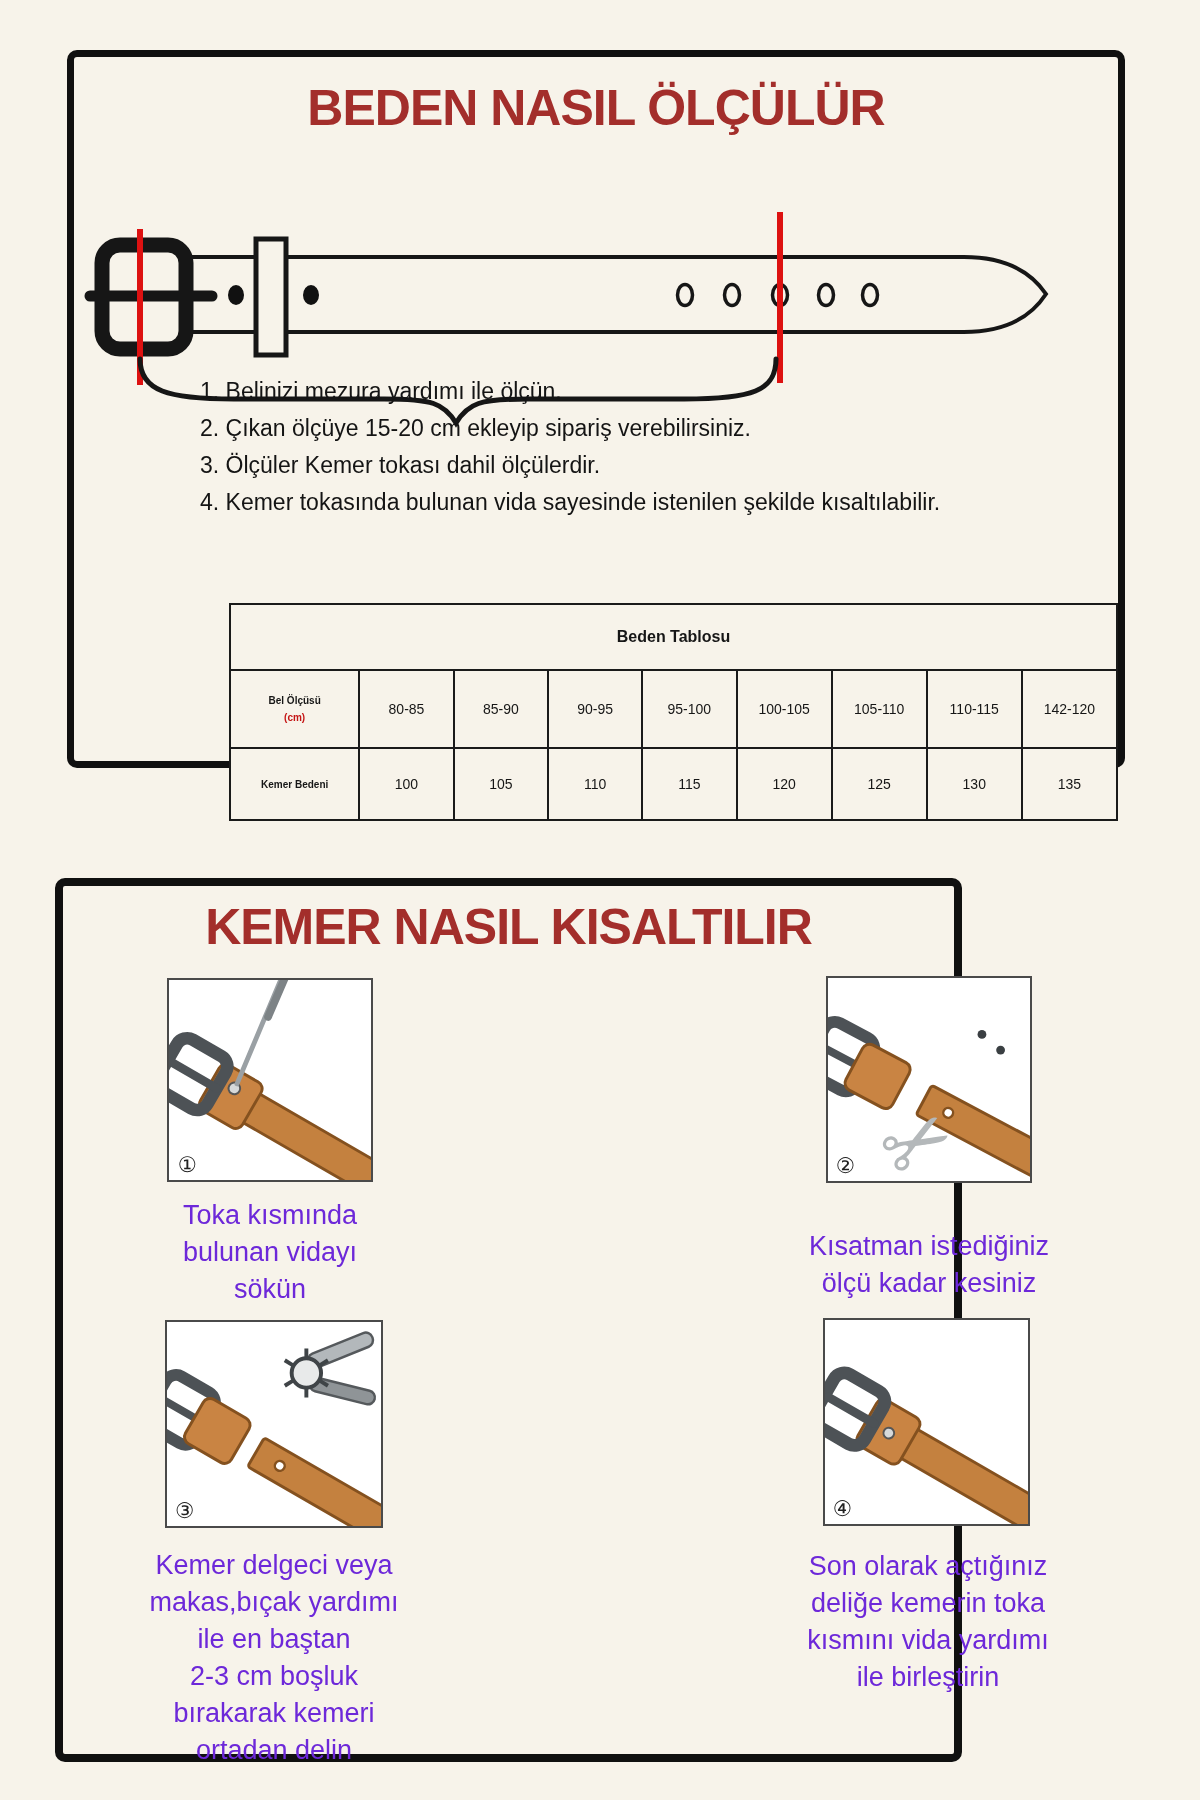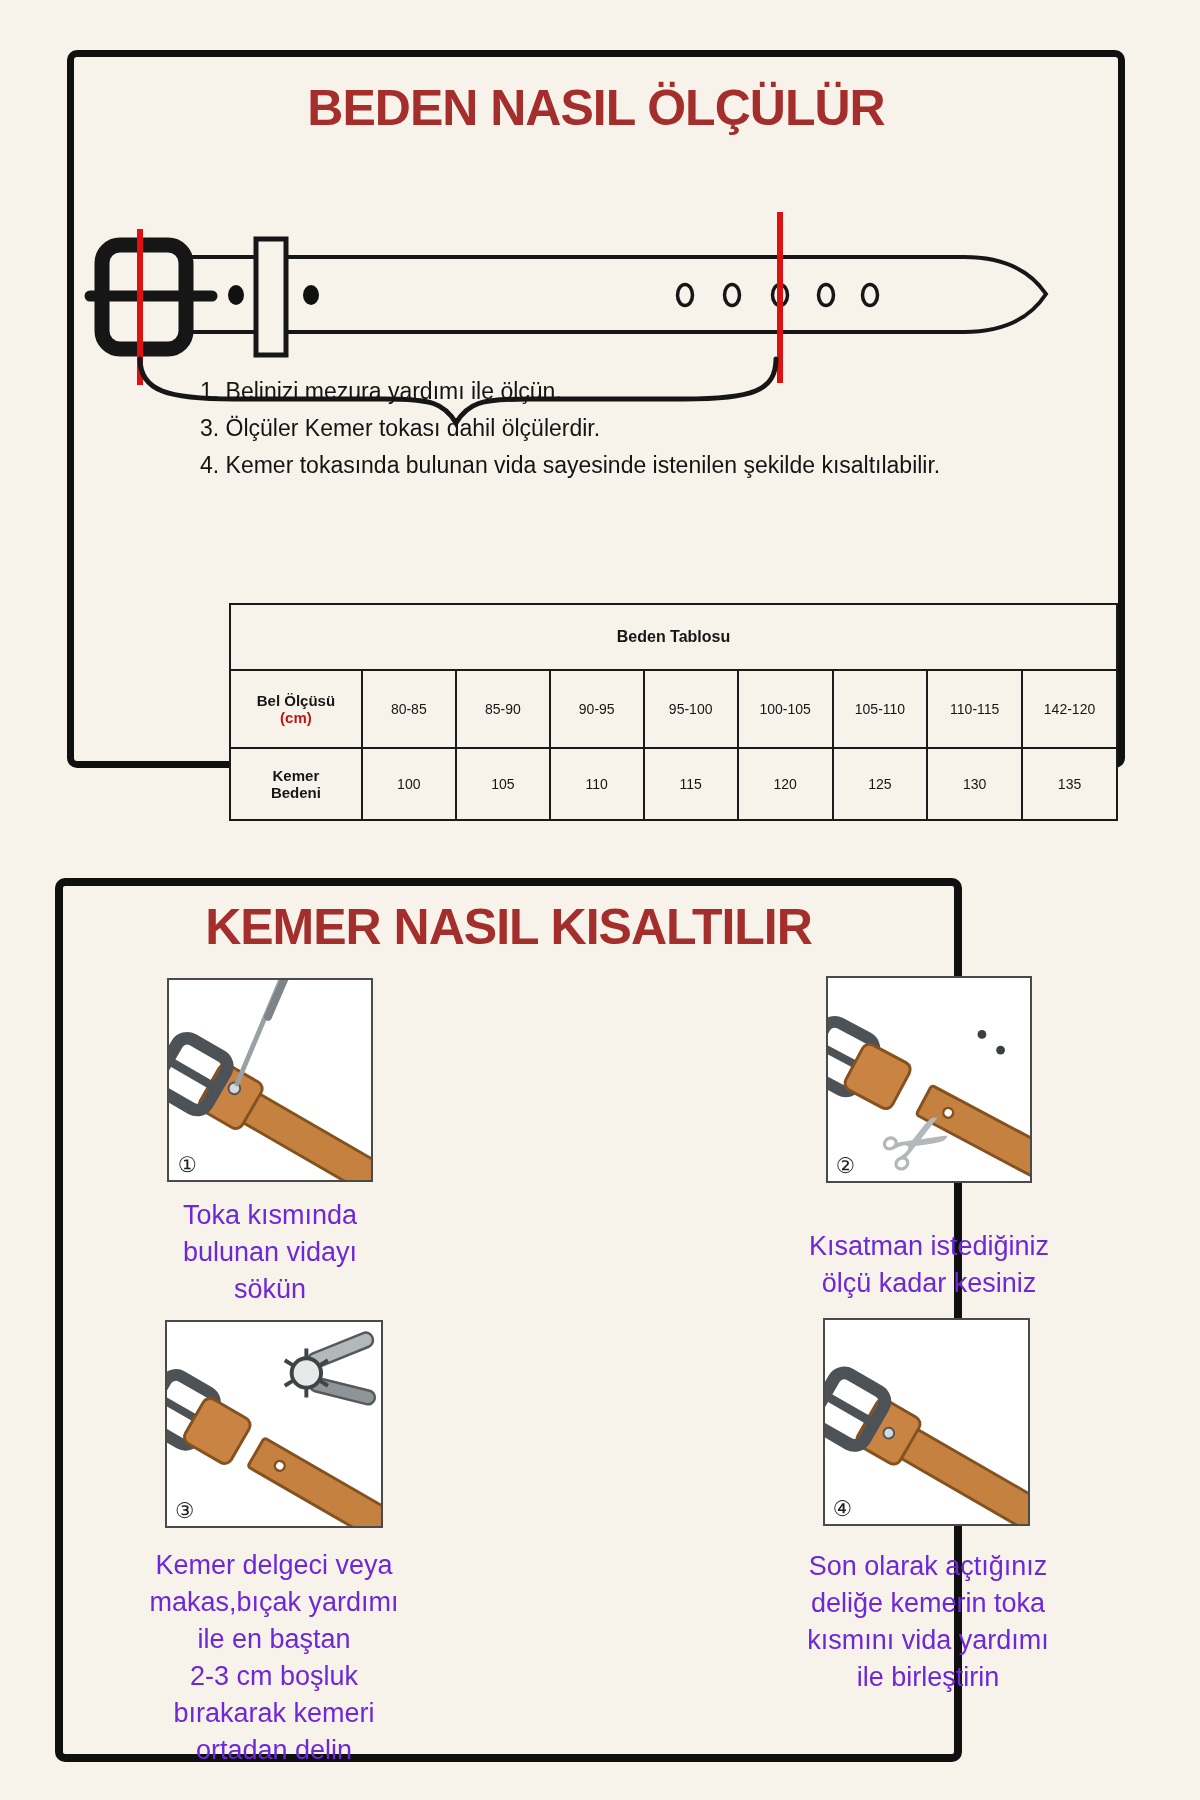--- a/index.html
+++ b/index.html
@@ -44,21 +44,21 @@
     border-collapse:collapse;table-layout:fixed;
     background:#f7f3ea;
   }
   #size-table td{
     border:2px solid #1a1a1a;
     text-align:center;vertical-align:middle;
     padding:16px;
     font-size:14px;
   }
   #size-table .t-head{height:32px;font-size:16px;font-weight:bold;}
-  #size-table .lbl{width:108px;font-weight:bold;font-size:15px;line-height:17px;}
+  #size-table .lbl{width:108px;font-weight:bold;font-size:10px;line-height:17px;}
   #size-table .val{width:68px;}
   .row1 td{height:44px;}
   .row2 td{height:38px;}
   .cm-red{color:#c41414;}
 
   .img-box{
     position:absolute;
     background:#ffffff;
     border:2px solid #4a4a4a;
     box-sizing:border-box;
@@ -98,20 +98,21 @@
     <ellipse cx="786" cy="88" rx="7.5" ry="10.5" fill="none" stroke="#161616" stroke-width="3.5"></ellipse>
 
     <line x1="56" y1="22" x2="56" y2="178" stroke="#dd1111" stroke-width="6"></line>
     <line x1="696" y1="5" x2="696" y2="176" stroke="#dd1111" stroke-width="6"></line>
 
     <path d="M 56 152 C 56 184 84 192 150 192 L 300 192 C 348 192 360 196 372 216 C 384 196 396 192 444 192 L 600 192 C 668 192 692 184 692 152" fill="none" stroke="#161616" stroke-width="5" stroke-linecap="round"></path>
   </svg>
 
   <div id="steps">
     <div class="step-line">1. Belinizi mezura yardımı ile ölçün.</div>
+    <div class="step-line">2. Çıkan ölçüye 15-20 cm ekleyip sipariş verebilirsiniz.</div>
     <div class="step-line">3. Ölçüler Kemer tokası dahil ölçülerdir.</div>
     <div class="step-line">4. Kemer tokasında bulunan vida sayesinde istenilen şekilde kısaltılabilir.</div>
   </div>
 
   <table id="size-table">
     <tbody>
         <tr>
       <td class="t-head" colspan="9">Beden Tablosu</td>
     </tr>
     <tr class="row1">

